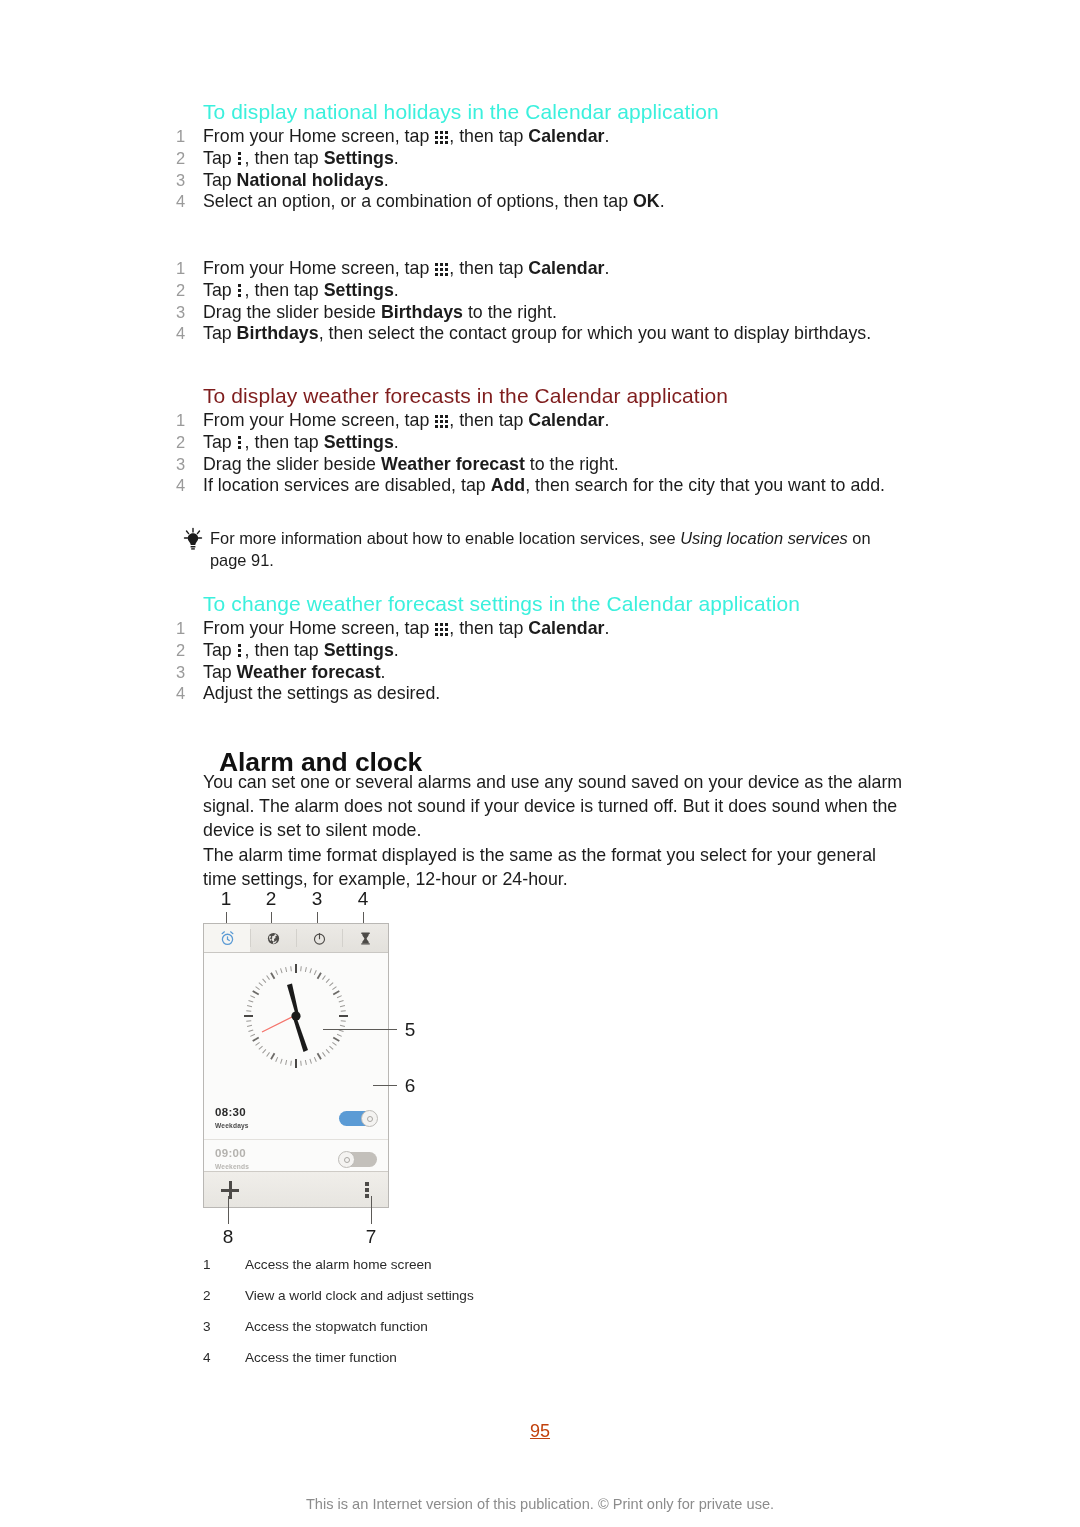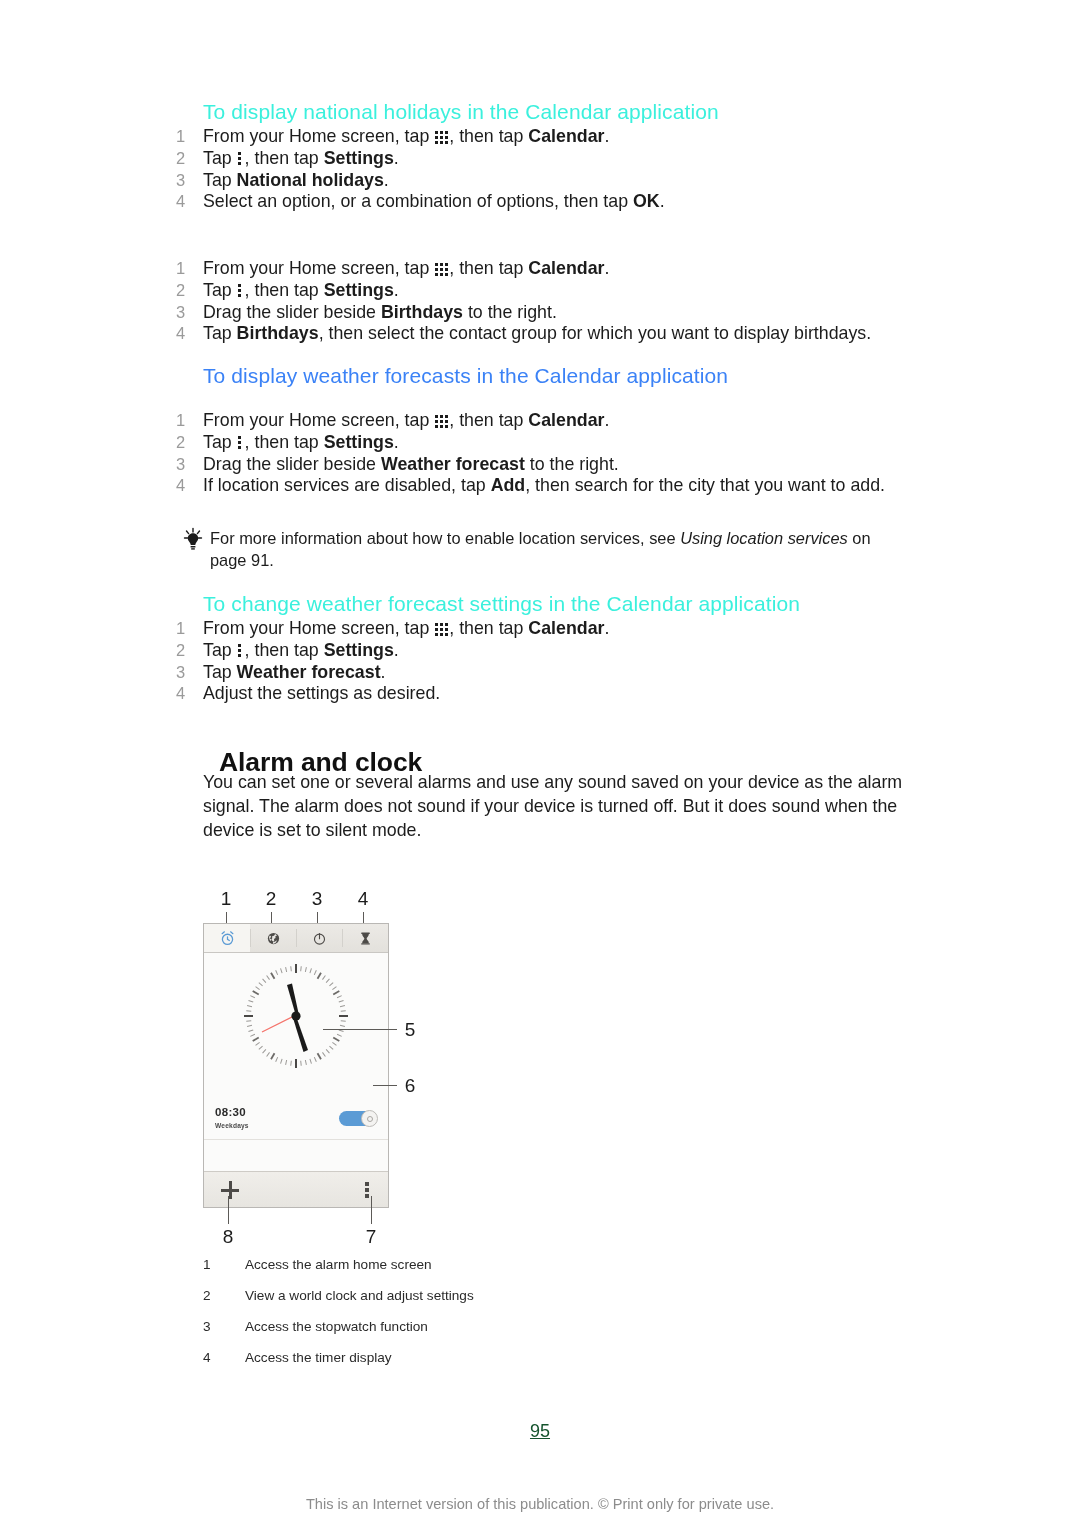--- a/index.html
+++ b/index.html
@@ -372,21 +372,21 @@
       <div class="step">
         <div class="step-num">3</div>
         <div class="step-text"><span>Drag the slider beside </span><b>Birthdays</b><span> to the right.</span></div>
       </div>
       <div class="step">
         <div class="step-num">4</div>
         <div class="step-text"><span>Tap </span><b>Birthdays</b><span>, then select the contact group for which you want to display birthdays.</span></div>
       </div>
     </div>
 
-  <div class="proc-heading" style="top: 364px; color: #3b82f6;">To display weather forecasts in the Calendar application</div>
+  <div class="proc-heading" style="top: 384px; color: #7f1d1d;">To display weather forecasts in the Calendar application</div>
   <div class="steps" id="steps-2" style="top:410px">
       <div class="step">
         <div class="step-num">1</div>
         <div class="step-text"><span>From your Home screen, tap </span><span class="ic-grid"><i style="left: 0px; top: 0px;"></i><i style="left: 5px; top: 0px;"></i><i style="left: 10px; top: 0px;"></i><i style="left: 0px; top: 5px;"></i><i style="left: 5px; top: 5px;"></i><i style="left: 10px; top: 5px;"></i><i style="left: 0px; top: 10px;"></i><i style="left: 5px; top: 10px;"></i><i style="left: 10px; top: 10px;"></i></span><span>, then tap </span><b>Calendar</b><span>.</span></div>
       </div>
       <div class="step">
         <div class="step-num">2</div>
         <div class="step-text"><span>Tap </span><span class="ic-dots"><i></i><i></i><i></i></span><span>, then tap </span><b>Settings</b><span>.</span></div>
       </div>
       <div class="step">
@@ -434,20 +434,21 @@
       <div class="step">
         <div class="step-num">4</div>
         <div class="step-text"><span>Adjust the settings as desired.</span></div>
       </div>
     </div>
 
   <h1 class="sec-heading" style="top:731px;margin:16px">Alarm and clock</h1>
 
   <div class="body-para" style="top:770px">You can set one or several alarms and use any sound saved on your device as the alarm signal. The alarm does not sound if your device is turned off. But it does sound when the device is set to silent mode.</div>
 
+  <div class="body-para" style="top:843px">The alarm time format displayed is the same as the format you select for your general time settings, for example, 12-hour or 24-hour.</div>
 
   <div class="illus">
 
     <div class="callout-num" style="left:21px;top:0px">1</div>
     <div class="callout-num" style="left:66px;top:0px">2</div>
     <div class="callout-num" style="left:112px;top:0px">3</div>
     <div class="callout-num" style="left:158px;top:0px">4</div>
 
     <div class="leader v" style="left:31px;top:24px;height:25px"></div>
     <div class="leader v" style="left:76px;top:24px;height:25px"></div>
@@ -579,20 +580,27 @@
       </div>
 
       <div class="alarm-row r1">
         <div class="alarm-time">08:30</div>
         <div class="alarm-days">Weekdays</div>
         <div class="toggle on">
             <div class="knob"></div>
           </div>
       </div>
 
+      <div class="alarm-row r2">
+        <div class="alarm-time">09:00</div>
+        <div class="alarm-days">Weekends</div>
+        <div class="toggle off">
+            <div class="knob"></div>
+          </div>
+      </div>
 
       <div class="bottombar">
         <div class="plus-btn"></div>
         <div class="overflow-btn">
           <i></i>
             <i></i>
             <i></i>
         </div>
       </div>
     </div>
@@ -618,20 +626,20 @@
       <div class="cap">
         <div class="cap-num">2</div>
         <div class="cap-txt">View a world clock and adjust settings</div>
       </div>
       <div class="cap">
         <div class="cap-num">3</div>
         <div class="cap-txt">Access the stopwatch function</div>
       </div>
       <div class="cap">
         <div class="cap-num">4</div>
-        <div class="cap-txt">Access the timer display</div>
+        <div class="cap-txt">Access the timer function</div>
       </div>
     </div>
 
-  <div class="page-num" style="top: 1421px; color: #14532d; text-decoration: underline;">95</div>
+  <div class="page-num" style="top: 1421px; color: #c2410c; text-decoration: underline;">95</div>
   <div class="footer-note" style="top:1496px">This is an Internet version of this publication. © Print only for private use.</div>
 
 </div>
 
 </body></html>

